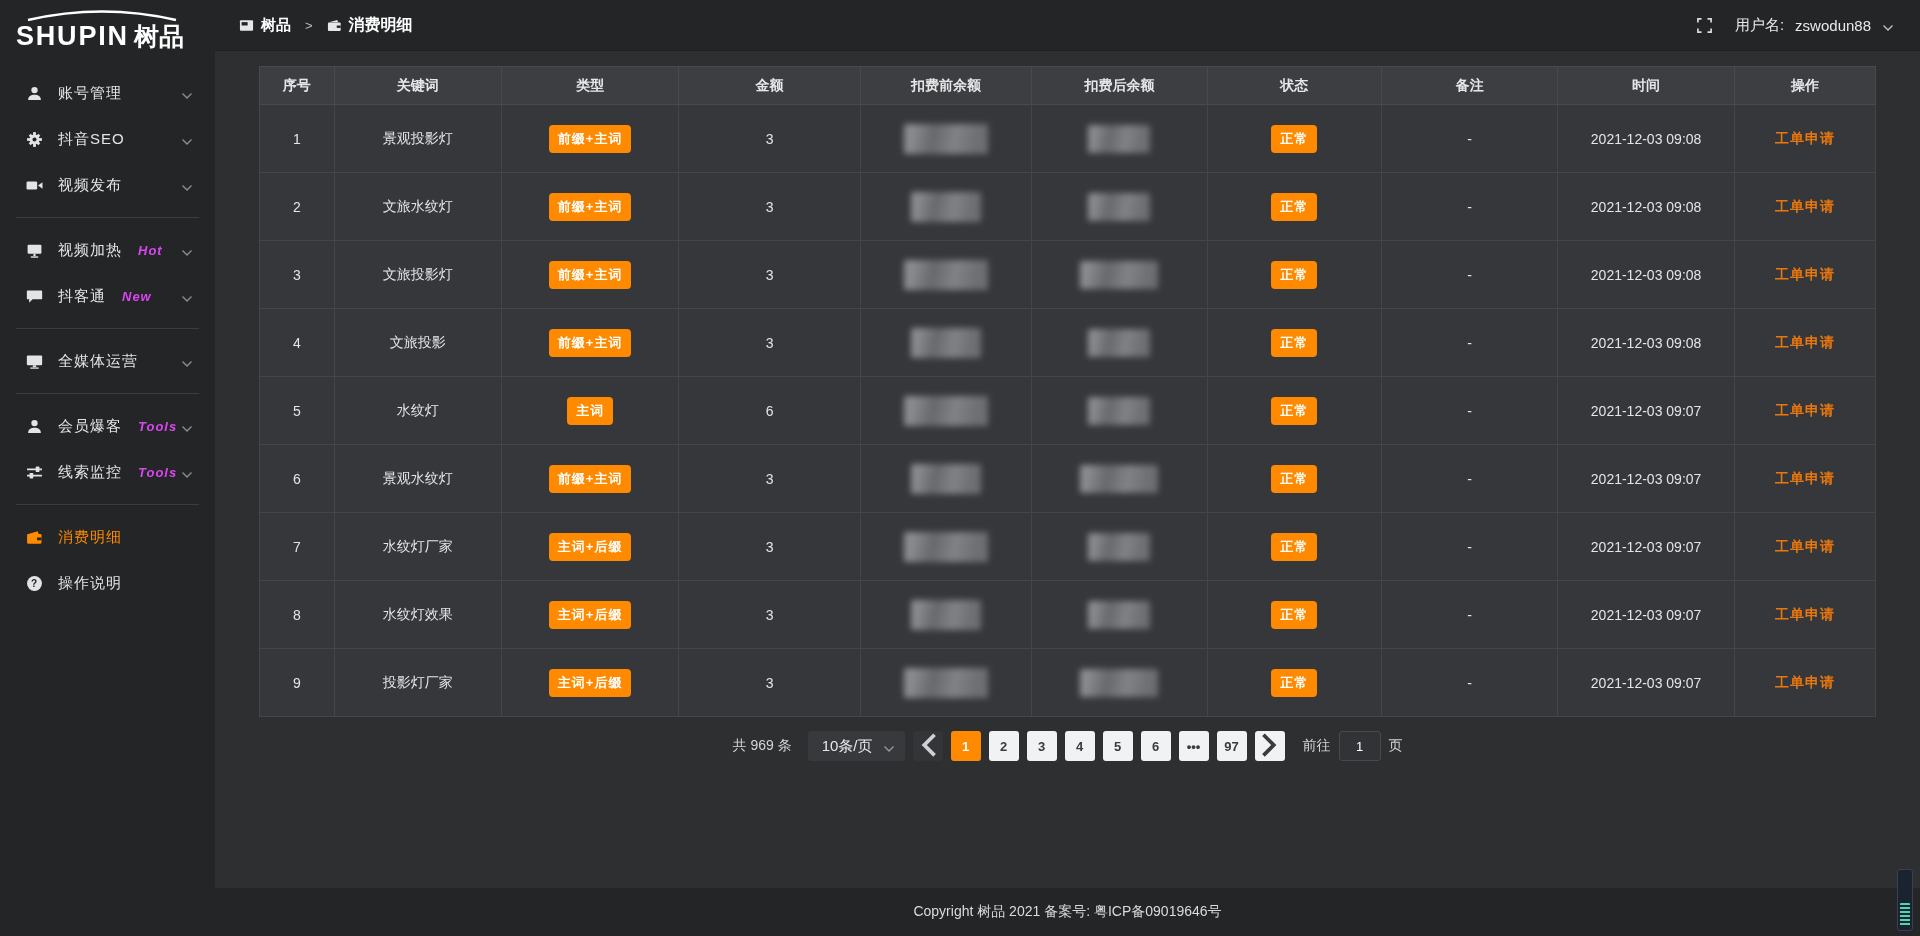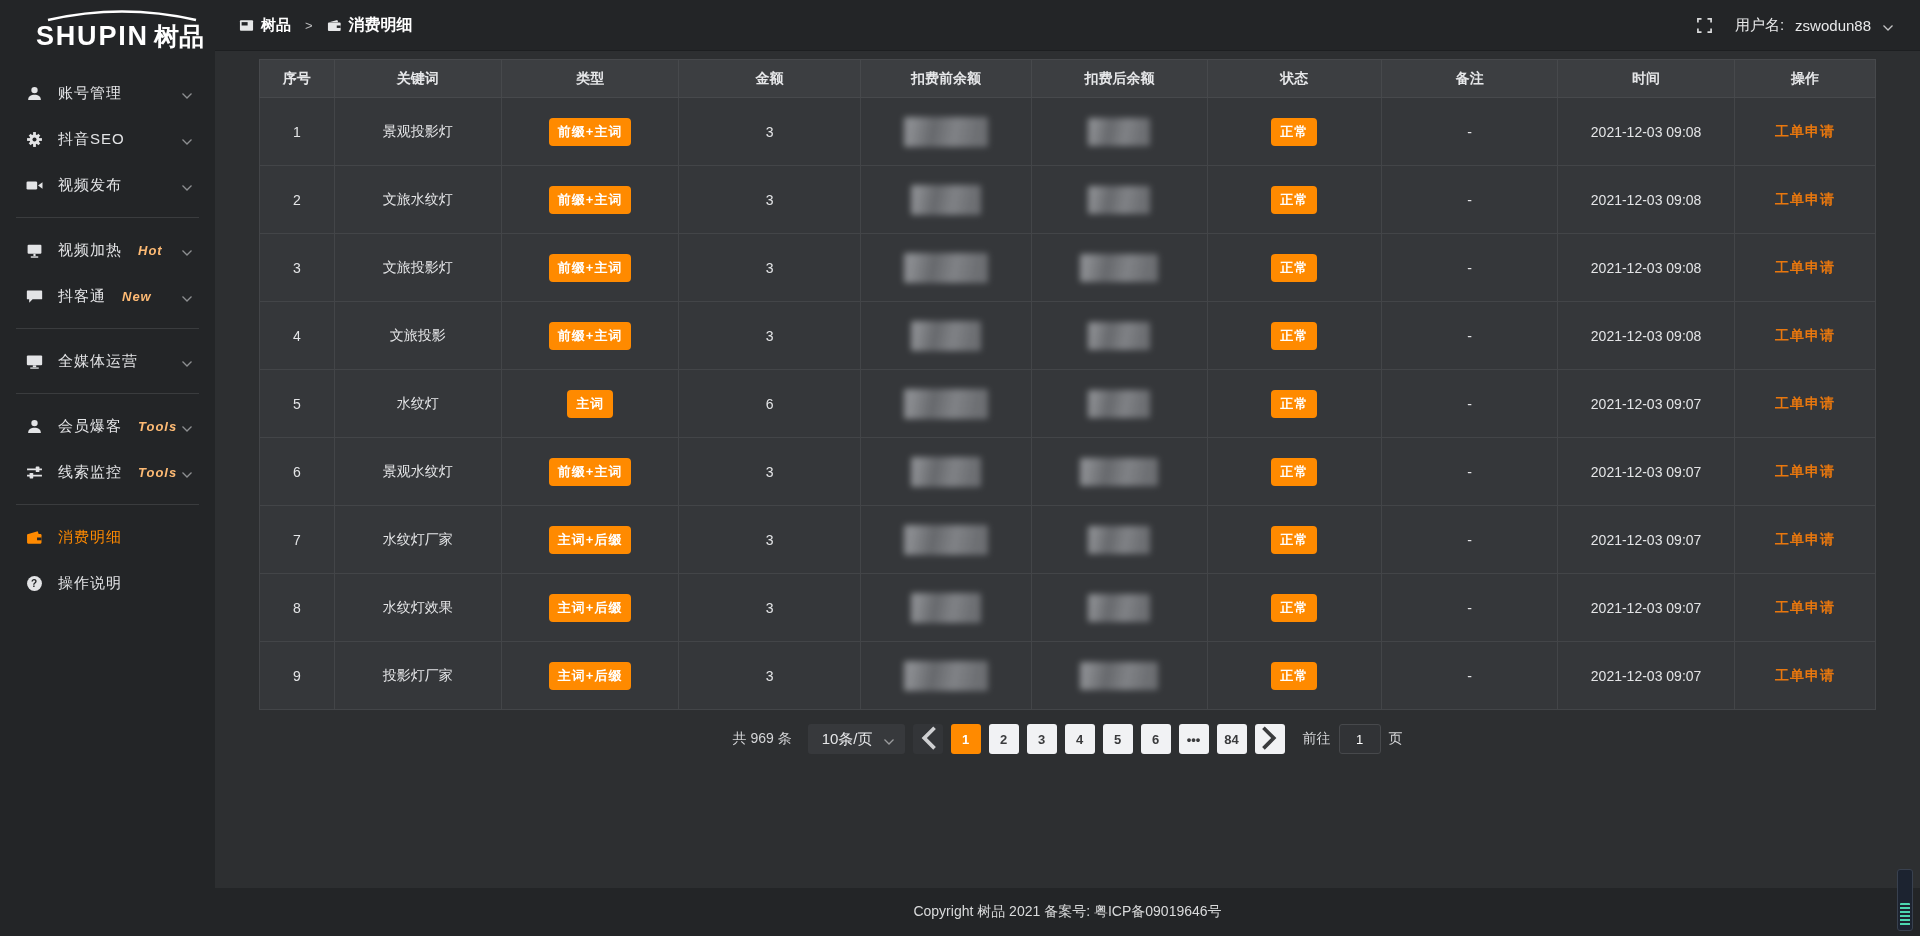--- a/index.html
+++ b/index.html
@@ -3,31 +3,31 @@
 <meta charset="utf-8">
 <style>
   * { margin:0; padding:0; box-sizing:border-box; }
   html,body { width:1920px; height:936px; overflow:hidden;
     font-family:"Liberation Sans","DejaVu Sans",sans-serif; background:#2d2f31; }
 
   .app { display:flex; width:100%; height:100%; }
 
   
   .sidebar { width:215px; min-width:215px; height:100%; background:#232527; color:#e8e9ea; }
-  .logo { padding:10px 14px 4px 14px;margin-left:20px; }
+  .logo { padding:10px 14px 4px 14px; }
   .logo svg { display:block; }
   .menu { padding-top:14px; }
   .menu-item { display:flex; align-items:center; height:46px; padding:0 22px 0 26px;
     cursor:pointer; font-size:15px; letter-spacing:1px; color:#e3e4e6; }
   .menu-item.active { color:#ff8a00; }
   .mi-icon { width:17px; height:17px; margin-right:15px; flex:0 0 17px; }
   .mi-icon svg { width:100%; height:100%; fill:currentColor; }
   .mi-label { white-space:nowrap; }
   .mi-badge { font-size:13px; font-weight:bold; font-style:italic; margin-left:16px; }
-  .mi-badge.red { color:#fdba74;text-align:center; }
+  .mi-badge.red { color:#d946ef;text-align:center; }
   .mi-badge.orange { color:#ffa21a; }
   .mi-chevron { margin-left:auto; width:12px; height:12px; color:#8d8f91; }
   .mi-chevron svg { width:100%; height:100%; fill:currentColor; }
   .menu-divider { height:1px; background:#3a3c3e; margin:9px 16px; }
 
   
   .main { flex:1; display:flex; flex-direction:column; height:100%; position:relative; }
 
   
   .topbar { height:51px; min-height:51px; background:#232527; display:flex;
@@ -44,21 +44,21 @@
   .fs-btn svg { width:100%; height:100%; fill:currentColor; }
   .user { display:flex; align-items:center; gap:11px; font-size:15px; cursor:pointer; }
   .caret { width:12px; height:12px; color:#c3c4c5; }
   .caret svg { width:100%; height:100%; fill:currentColor; }
 
   
   .content { flex:1; padding:0 44px; overflow:hidden; }
   .balance { margin-top:24px; font-size:15px; font-weight:bold; color:#fff; letter-spacing:.5px; }
   .balance-value { margin-left:8px; }
 
-  table.grid { width:100%; border-collapse:collapse; margin-top:8px; table-layout:fixed; }
+  table.grid { width:100%; border-collapse:collapse; margin-top:15px; table-layout:fixed; }
   .grid th { height:38px; background:#3c3e41; color:#e6e7e9; font-size:14px; font-weight:bold;
     border:1px solid #47494c; text-align:center; }
   .grid td { height:68px; background:#35373a; color:#e4e5e7; font-size:14px;
     border:1px solid #434548; text-align:center; vertical-align:middle; }
   .type-badge, .status-badge { display:inline-block; background:#ff8a00; color:#fff;
     font-size:13px; font-weight:600; border-radius:4px; padding:5px 9px; letter-spacing:1px; }
   .action-link { color:#e8770e; font-weight:600; cursor:pointer; text-decoration:none; letter-spacing:1px; }
   .mask { margin:0 auto; border-radius:2px; filter:blur(3px); opacity:.85;
     background:linear-gradient(100deg,#9a9ca0 10%,#6f7175 35%,#8e9094 60%,#77797d 85%); }
   .mask-a { width:84px; height:30px; }
@@ -470,21 +470,21 @@
               </svg></span>
         </button>
         <span id="pages" style="display:flex;gap:8px;">
             <button class="page-btn active">1</button>
             <button class="page-btn">2</button>
             <button class="page-btn">3</button>
             <button class="page-btn">4</button>
             <button class="page-btn">5</button>
             <button class="page-btn">6</button>
             <button class="page-btn">•••</button>
-            <button class="page-btn">84</button>
+            <button class="page-btn">97</button>
           </span>
         <button class="nav-btn next">
           <span class="svgwrap"><svg viewBox="0 0 16 16" fill="currentColor" style="width: 100%; height: 100%;">
                 <path d="M5.2 1.8 11.4 8l-6.2 6.2-1.4-1.4L8.6 8 3.8 3.2z"></path>
               </svg></span>
         </button>
         <span class="jump-label">前往</span>
         <input class="jump-input" value="1" style="">
         <span class="jump-suffix">页</span>
       </div>

